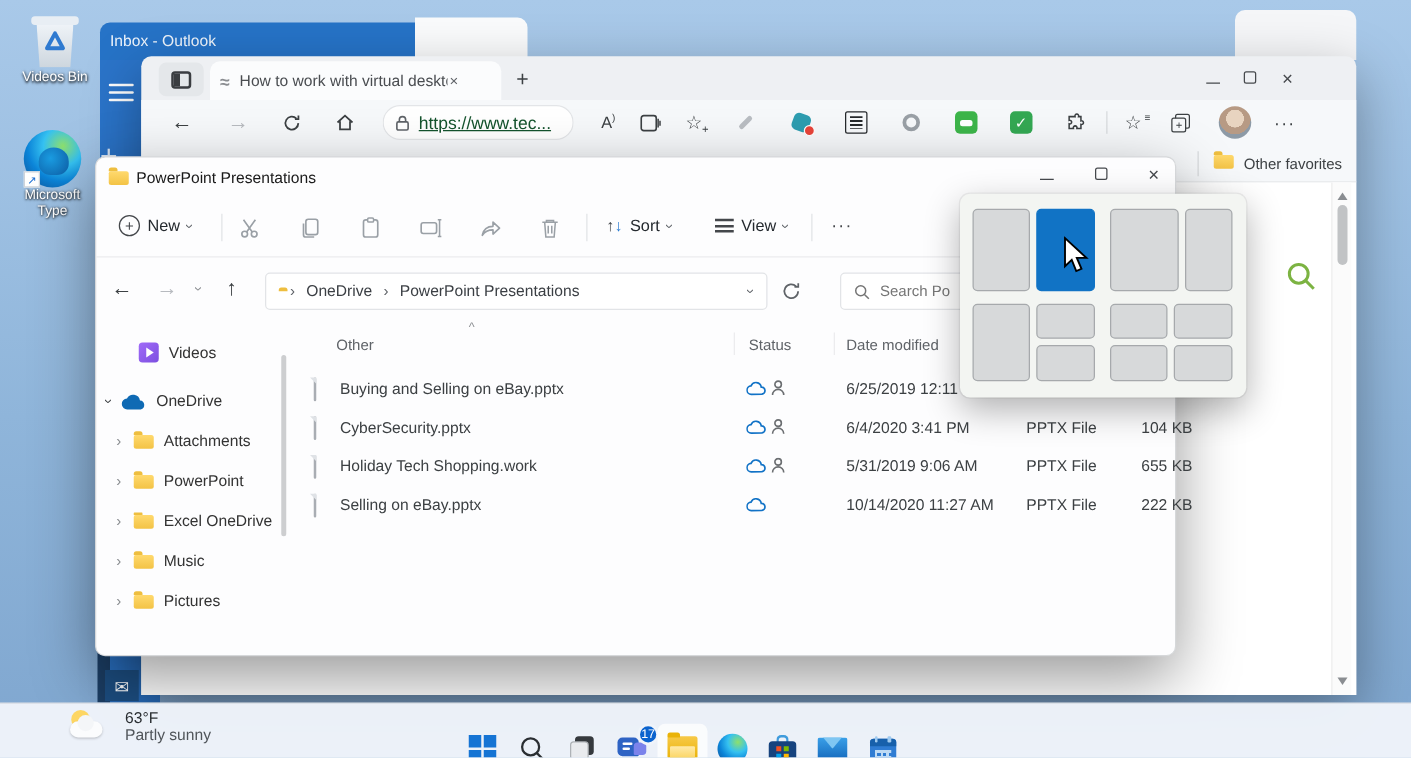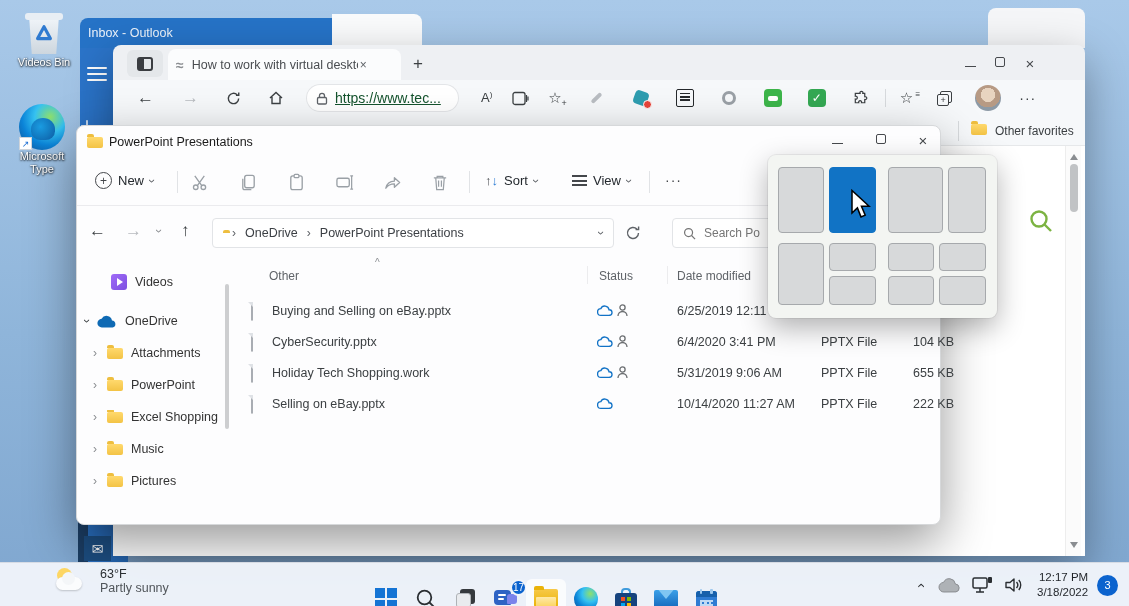--- a/index.html
+++ b/index.html
@@ -322,21 +322,21 @@
         <span>Attachments</span>
       </div>
       <div class="tree-item" style="left:16px;top:122px;">
         <span class="chev r" style="color:#8a8d91;">›</span>
           <span class="folder" style="margin-left:2px;"></span>
         <span>PowerPoint</span>
       </div>
       <div class="tree-item" style="left:16px;top:154px;width:132px;overflow:hidden;white-space:nowrap;">
         <span class="chev r" style="color:#8a8d91;">›</span>
           <span class="folder" style="margin-left:2px;flex:none;"></span>
-        <span>Excel Shopping</span>
+        <span>Excel OneDrive</span>
       </div>
       <div class="tree-item" style="left:16px;top:186px;">
         <span class="chev r" style="color:#8a8d91;">›</span>
           <span class="folder" style="margin-left:2px;"></span>
         <span>Music</span>
       </div>
       <div class="tree-item" style="left:16px;top:218px;">
         <span class="chev r" style="color:#8a8d91;">›</span>
           <span class="folder" style="margin-left:2px;"></span>
         <span>Pictures</span>
@@ -528,36 +528,15 @@
           <div style="position:absolute;left:0;top:2px;width:21px;height:19px;background:#2f7cd3;border-radius:3px;"></div>
           <div style="position:absolute;left:0;top:2px;width:21px;height:6px;background:#1760ab;border-radius:3px 3px 0 0;"></div>
           <div style="position:absolute;left:4px;top:0;width:2.5px;height:5px;background:#9ec9ef;border-radius:1px;"></div>
           <div style="position:absolute;right:4px;top:0;width:2.5px;height:5px;background:#9ec9ef;border-radius:1px;"></div>
           <div style="position:absolute;left:4px;top:11px;width:13px;height:7px;background:repeating-linear-gradient(90deg,#cfe5f8 0 2px,transparent 2px 4.5px),repeating-linear-gradient(180deg,#cfe5f8 0 2px,transparent 2px 4.5px);opacity:.9;"></div>
         </div>
         <div class="run-dash"></div>
       </div>
     </div>
 
-    <div class="abs" style="left:905px;top:0;width:224px;height:44px;display:flex;align-items:center;">
-      <span class="tray-ico" style="width:28px;transform:rotate(-90deg);font-size:15px;color:#2a2e32;">›</span>
-      <svg width="24" height="15" viewBox="0 0 24 15" style="margin:0 5px;">
-          <path d="M6 14 a4.8 4.8 0 0 1 -.4-9.6 A6.2 6.2 0 0 1 17.4 6 a4 4 0 0 1 .6 7.9 Z" fill="#aeb2b6" stroke="#8a8d91" stroke-width="1"></path>
-        </svg>
-      <svg width="22" height="18" viewBox="0 0 22 18" style="margin:0 5px;">
-          <rect x="1" y="2" width="14" height="10" rx="1.5" fill="none" stroke="#2a2e32" stroke-width="1.5"></rect>
-          <line x1="8" y1="12" x2="8" y2="16" stroke="#2a2e32" stroke-width="1.5"></line>
-          <line x1="4" y1="16" x2="12" y2="16" stroke="#2a2e32" stroke-width="1.5"></line>
-          <rect x="16" y="1" width="4" height="6" rx="1" fill="#2a2e32"></rect>
-        </svg>
-      <svg width="20" height="16" viewBox="0 0 20 16" style="margin:0 5px;">
-          <polygon points="2,5.5 6,5.5 10,2 10,14 6,10.5 2,10.5" fill="none" stroke="#2a2e32" stroke-width="1.4" stroke-linejoin="round"></polygon>
-          <path d="M12.5 5 a4.5 4.5 0 0 1 0 6 M14.8 3 a7.5 7.5 0 0 1 0 10" fill="none" stroke="#2a2e32" stroke-width="1.4"></path>
-        </svg>
-      <div class="clock" style="margin-left:8px;">
-        <div>12:17 PM</div>
-        <div>3/18/2022</div>
-      </div>
-      <div class="badge" style="width:21px;height:21px;margin-left:9px;font-size:11px;">3</div>
-    </div>
   </div>
 
 </div>
 
 </body></html>

